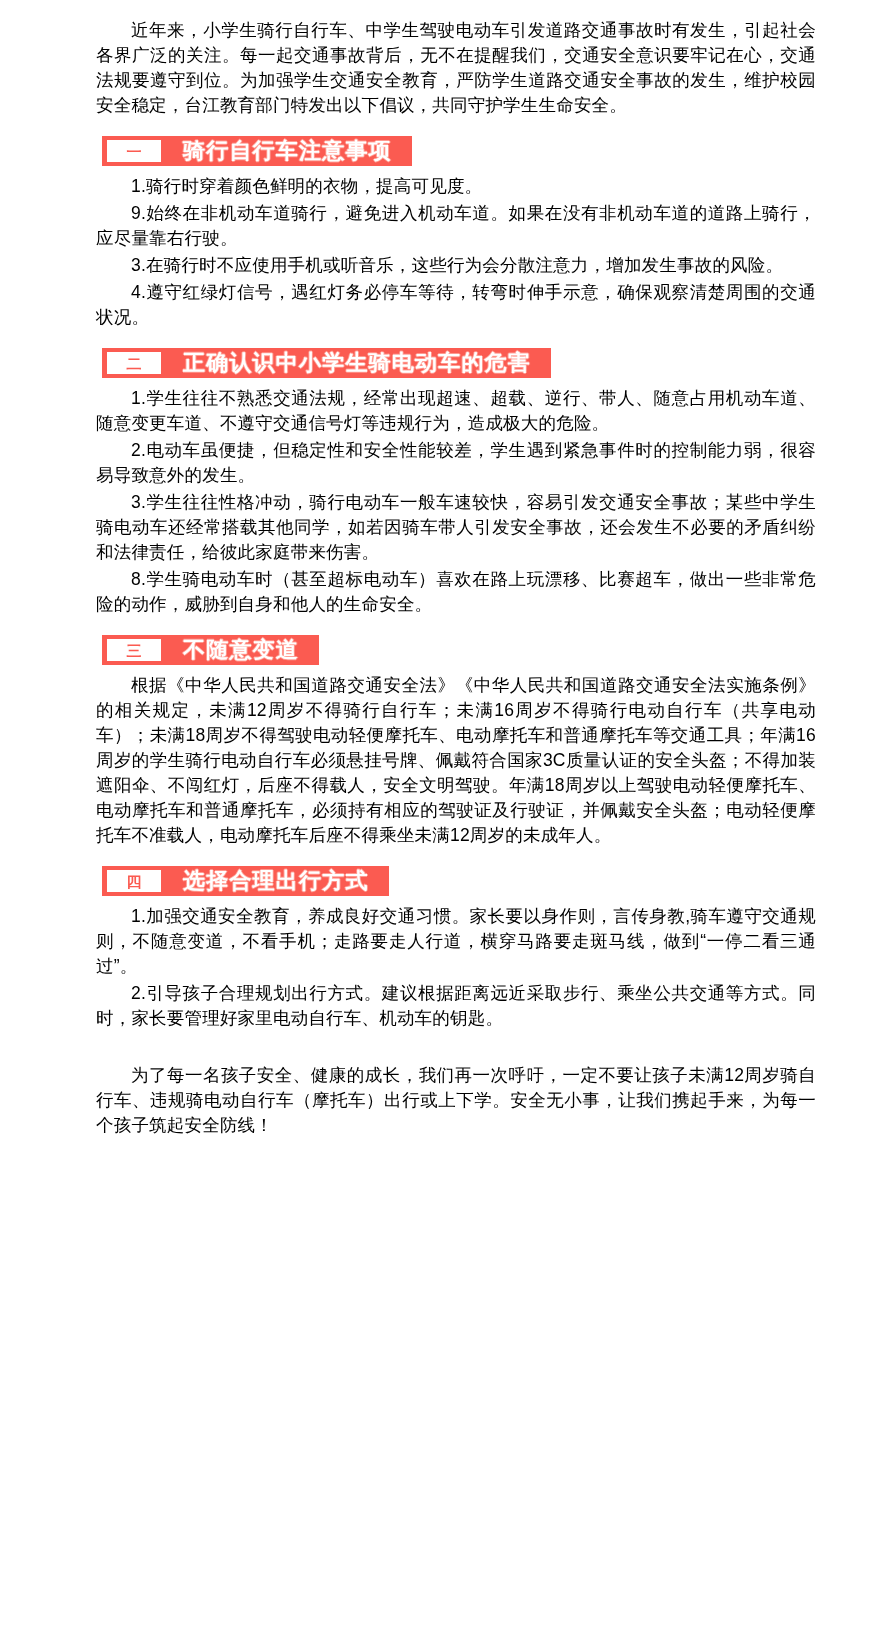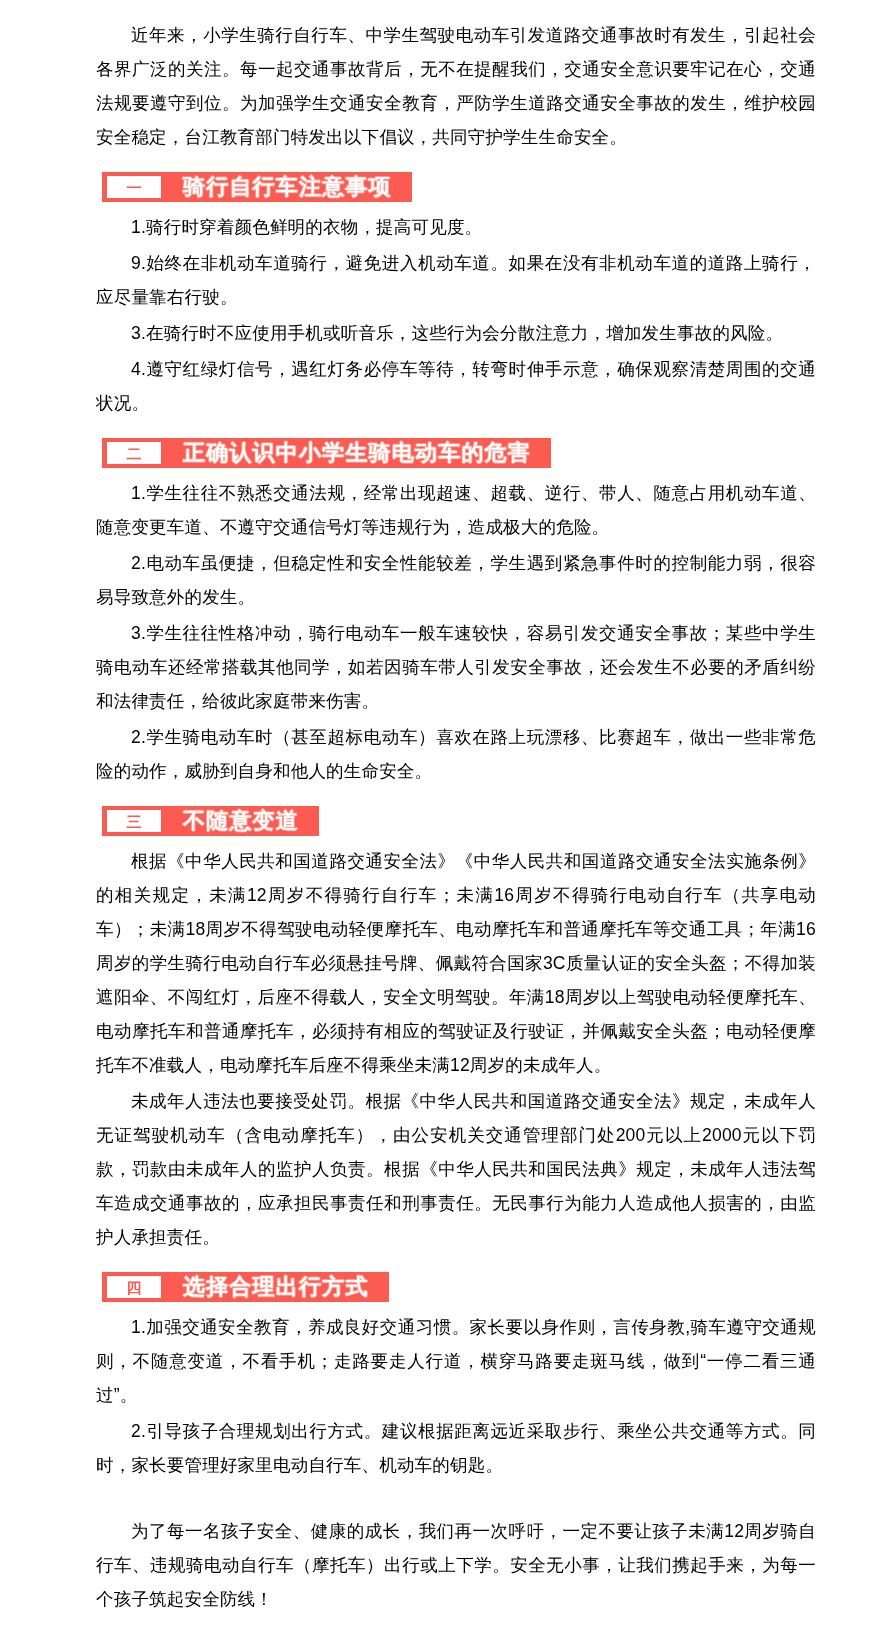--- a/index.html
+++ b/index.html
@@ -15,21 +15,21 @@
     -webkit-font-smoothing: antialiased;
   }
   .page {
     width: 894px;
     box-sizing: border-box;
     padding: 18px 78px 24px 96px;
   }
   
   .para {
     font-size: 17.5px;
-    line-height: 34px;
+    line-height: 25px;
     text-align: justify;
     text-justify: inter-ideograph;
     margin: 0 0 2px 0;
     letter-spacing: 0.2px;
   }
   .para.indent {
     text-indent: 2em;
   }
   .spacer-lg { height: 30px; }
 
@@ -89,29 +89,28 @@
   <p class="para indent">4.遵守红绿灯信号，遇红灯务必停车等待，转弯时伸手示意，确保观察清楚周围的交通状况。</p>
 
   
   <div class="section-header">
     <div class="num-box">二</div>
     <div class="sec-title">正确认识中小学生骑电动车的危害</div>
   </div>
   <p class="para indent">1.学生往往不熟悉交通法规，经常出现超速、超载、逆行、带人、随意占用机动车道、随意变更车道、不遵守交通信号灯等违规行为，造成极大的危险。</p>
   <p class="para indent">2.电动车虽便捷，但稳定性和安全性能较差，学生遇到紧急事件时的控制能力弱，很容易导致意外的发生。</p>
   <p class="para indent">3.学生往往性格冲动，骑行电动车一般车速较快，容易引发交通安全事故；某些中学生骑电动车还经常搭载其他同学，如若因骑车带人引发安全事故，还会发生不必要的矛盾纠纷和法律责任，给彼此家庭带来伤害。</p>
-  <p class="para indent">2.学生骑电动车时（甚至超标电动车）喜欢在路上玩漂移、比赛超车，做出一些非常危险的动作，威胁到自身和他人的生命安全。</p>
+  <p class="para indent">8.学生骑电动车时（甚至超标电动车）喜欢在路上玩漂移、比赛超车，做出一些非常危险的动作，威胁到自身和他人的生命安全。</p>
 
   
   <div class="section-header">
     <div class="num-box">三</div>
     <div class="sec-title">不随意变道</div>
   </div>
   <p class="para indent">根据《中华人民共和国道路交通安全法》《中华人民共和国道路交通安全法实施条例》的相关规定，未满12周岁不得骑行自行车；未满16周岁不得骑行电动自行车（共享电动车）；未满18周岁不得驾驶电动轻便摩托车、电动摩托车和普通摩托车等交通工具；年满16周岁的学生骑行电动自行车必须悬挂号牌、佩戴符合国家3C质量认证的安全头盔；不得加装遮阳伞、不闯红灯，后座不得载人，安全文明驾驶。年满18周岁以上驾驶电动轻便摩托车、电动摩托车和普通摩托车，必须持有相应的驾驶证及行驶证，并佩戴安全头盔；电动轻便摩托车不准载人，电动摩托车后座不得乘坐未满12周岁的未成年人。</p>
-  <p class="para indent">未成年人违法也要接受处罚。根据《中华人民共和国道路交通安全法》规定，未成年人无证驾驶机动车（含电动摩托车），由公安机关交通管理部门处200元以上2000元以下罚款，罚款由未成年人的监护人负责。根据《中华人民共和国民法典》规定，未成年人违法驾车造成交通事故的，应承担民事责任和刑事责任。无民事行为能力人造成他人损害的，由监护人承担责任。</p>
 
   
   <div class="section-header">
     <div class="num-box">四</div>
     <div class="sec-title">选择合理出行方式</div>
   </div>
   <p class="para indent">1.加强交通安全教育，养成良好交通习惯。家长要以身作则，言传身教,骑车遵守交通规则，不随意变道，不看手机；走路要走人行道，横穿马路要走斑马线，做到“一停二看三通过”。</p>
   <p class="para indent">2.引导孩子合理规划出行方式。建议根据距离远近采取步行、乘坐公共交通等方式。同时，家长要管理好家里电动自行车、机动车的钥匙。</p>
 
   <div class="spacer-lg"></div>

